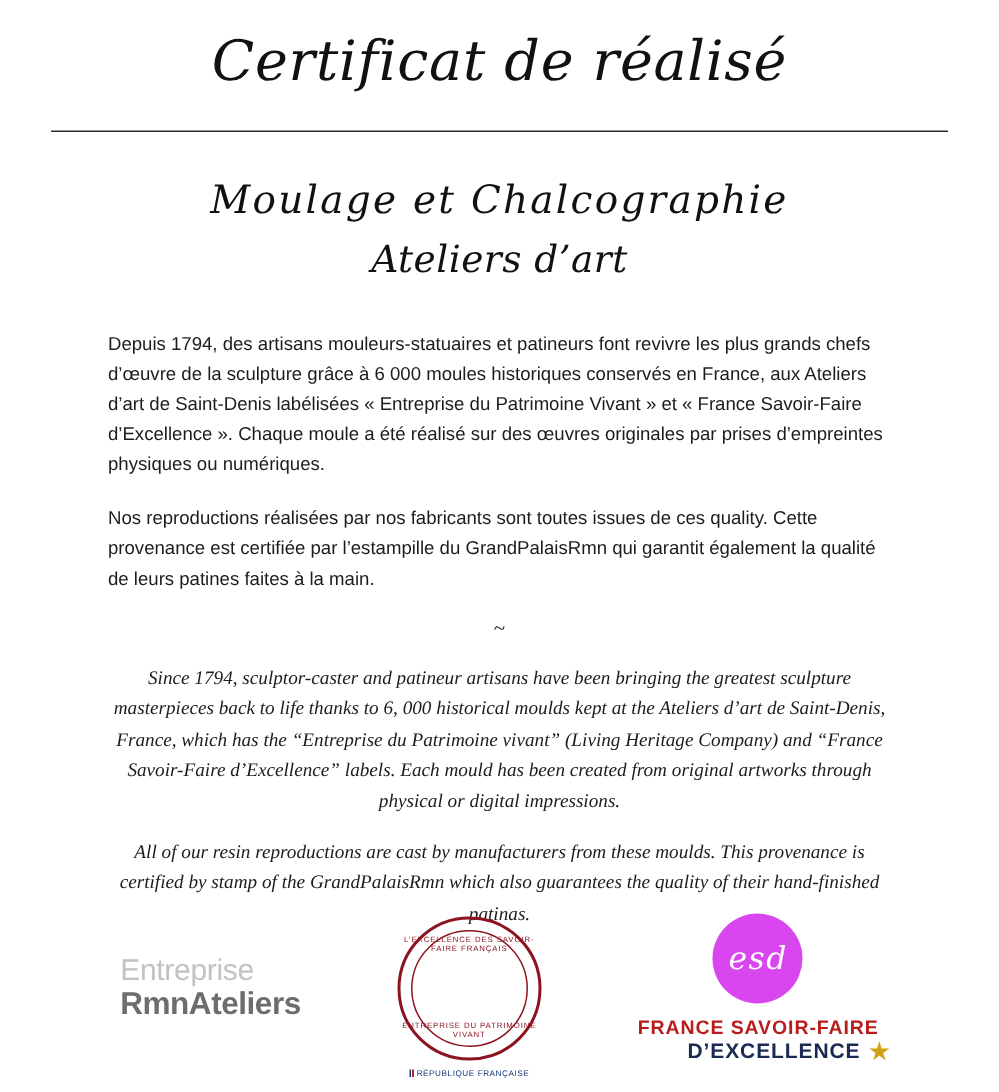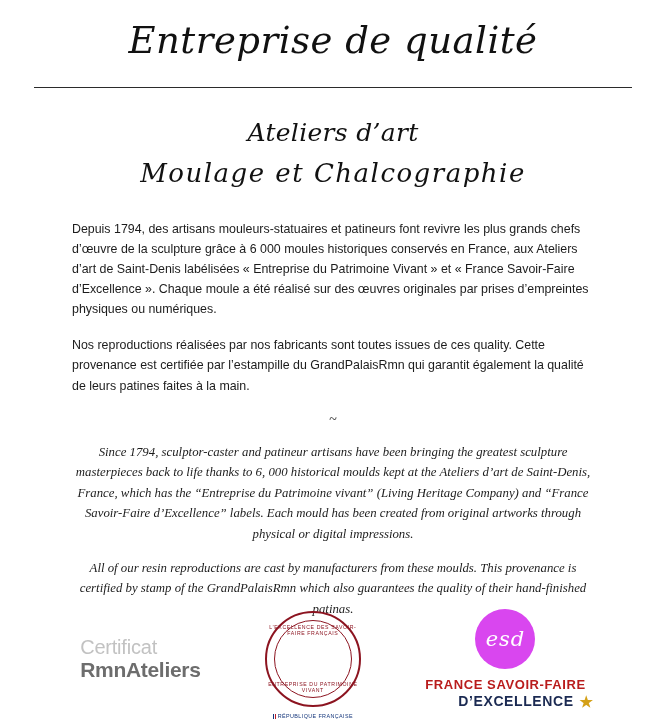--- a/index.html
+++ b/index.html
@@ -225,43 +225,43 @@
     position: absolute;
     right: -20px;
     top: 0;
   }
 </style>
 </head>
 <body>
 
 <div class="page">
 
-  <div class="title">Entreprise de qualité</div>
+  <div class="title">Certificat de réalisé</div>
 
   <div class="rule"></div>
 
   <div class="subtitle-block">
+    <div class="subtitle second">Moulage et  Chalcographie</div>
     <div class="subtitle">Ateliers d’art</div>
-    <div class="subtitle second">Moulage et  Chalcographie</div>
   </div>
 
   <div class="body-wrap">
     <p class="fr">Depuis 1794, des artisans mouleurs-statuaires et patineurs font revivre les plus grands chefs d’œuvre de la sculpture grâce à 6 000 moules historiques conservés en France, aux Ateliers d’art de Saint-Denis labélisées « Entreprise du Patrimoine Vivant » et « France Savoir-Faire d’Excellence ». Chaque moule a été réalisé sur des œuvres originales par prises d’empreintes physiques ou numériques.</p>
     <p class="fr">Nos reproductions réalisées par nos fabricants sont toutes issues de ces quality. Cette provenance est certifiée par l’estampille du GrandPalaisRmn qui garantit également la qualité de leurs patines faites à la main.</p>
 
     <div class="tilde">~</div>
 
     <p class="en">Since 1794, sculptor-caster and patineur artisans have been bringing the greatest sculpture masterpieces back to life thanks to 6, 000 historical moulds kept at the Ateliers d’art de Saint-Denis, France, which has the “Entreprise du Patrimoine vivant” (Living Heritage Company) and “France Savoir-Faire d’Excellence” labels. Each mould has been created from original artworks through physical or digital impressions.</p>
     <p class="en">All of our resin reproductions are cast by manufacturers from these moulds. This provenance is certified by stamp of the GrandPalaisRmn which also guarantees the quality of their hand-finished patinas.</p>
   </div>
 
   <div class="logos">
 
     <div class="logo-gp">
-      <div class="l1">Certificat</div>
+      <div class="l1">Entreprise</div>
       <div class="l2">RmnAteliers</div>
     </div>
 
     <div class="seal">
       <div class="ring"></div>
       <div class="ring inner"></div>
       <div class="arc-top">L’EXCELLENCE DES SAVOIR-FAIRE FRANÇAIS</div>
       <div class="arc-bottom">ENTREPRISE DU PATRIMOINE VIVANT</div>
       <div class="rf"><span class="bar"></span><span>RÉPUBLIQUE FRANÇAISE</span></div>
     </div>

